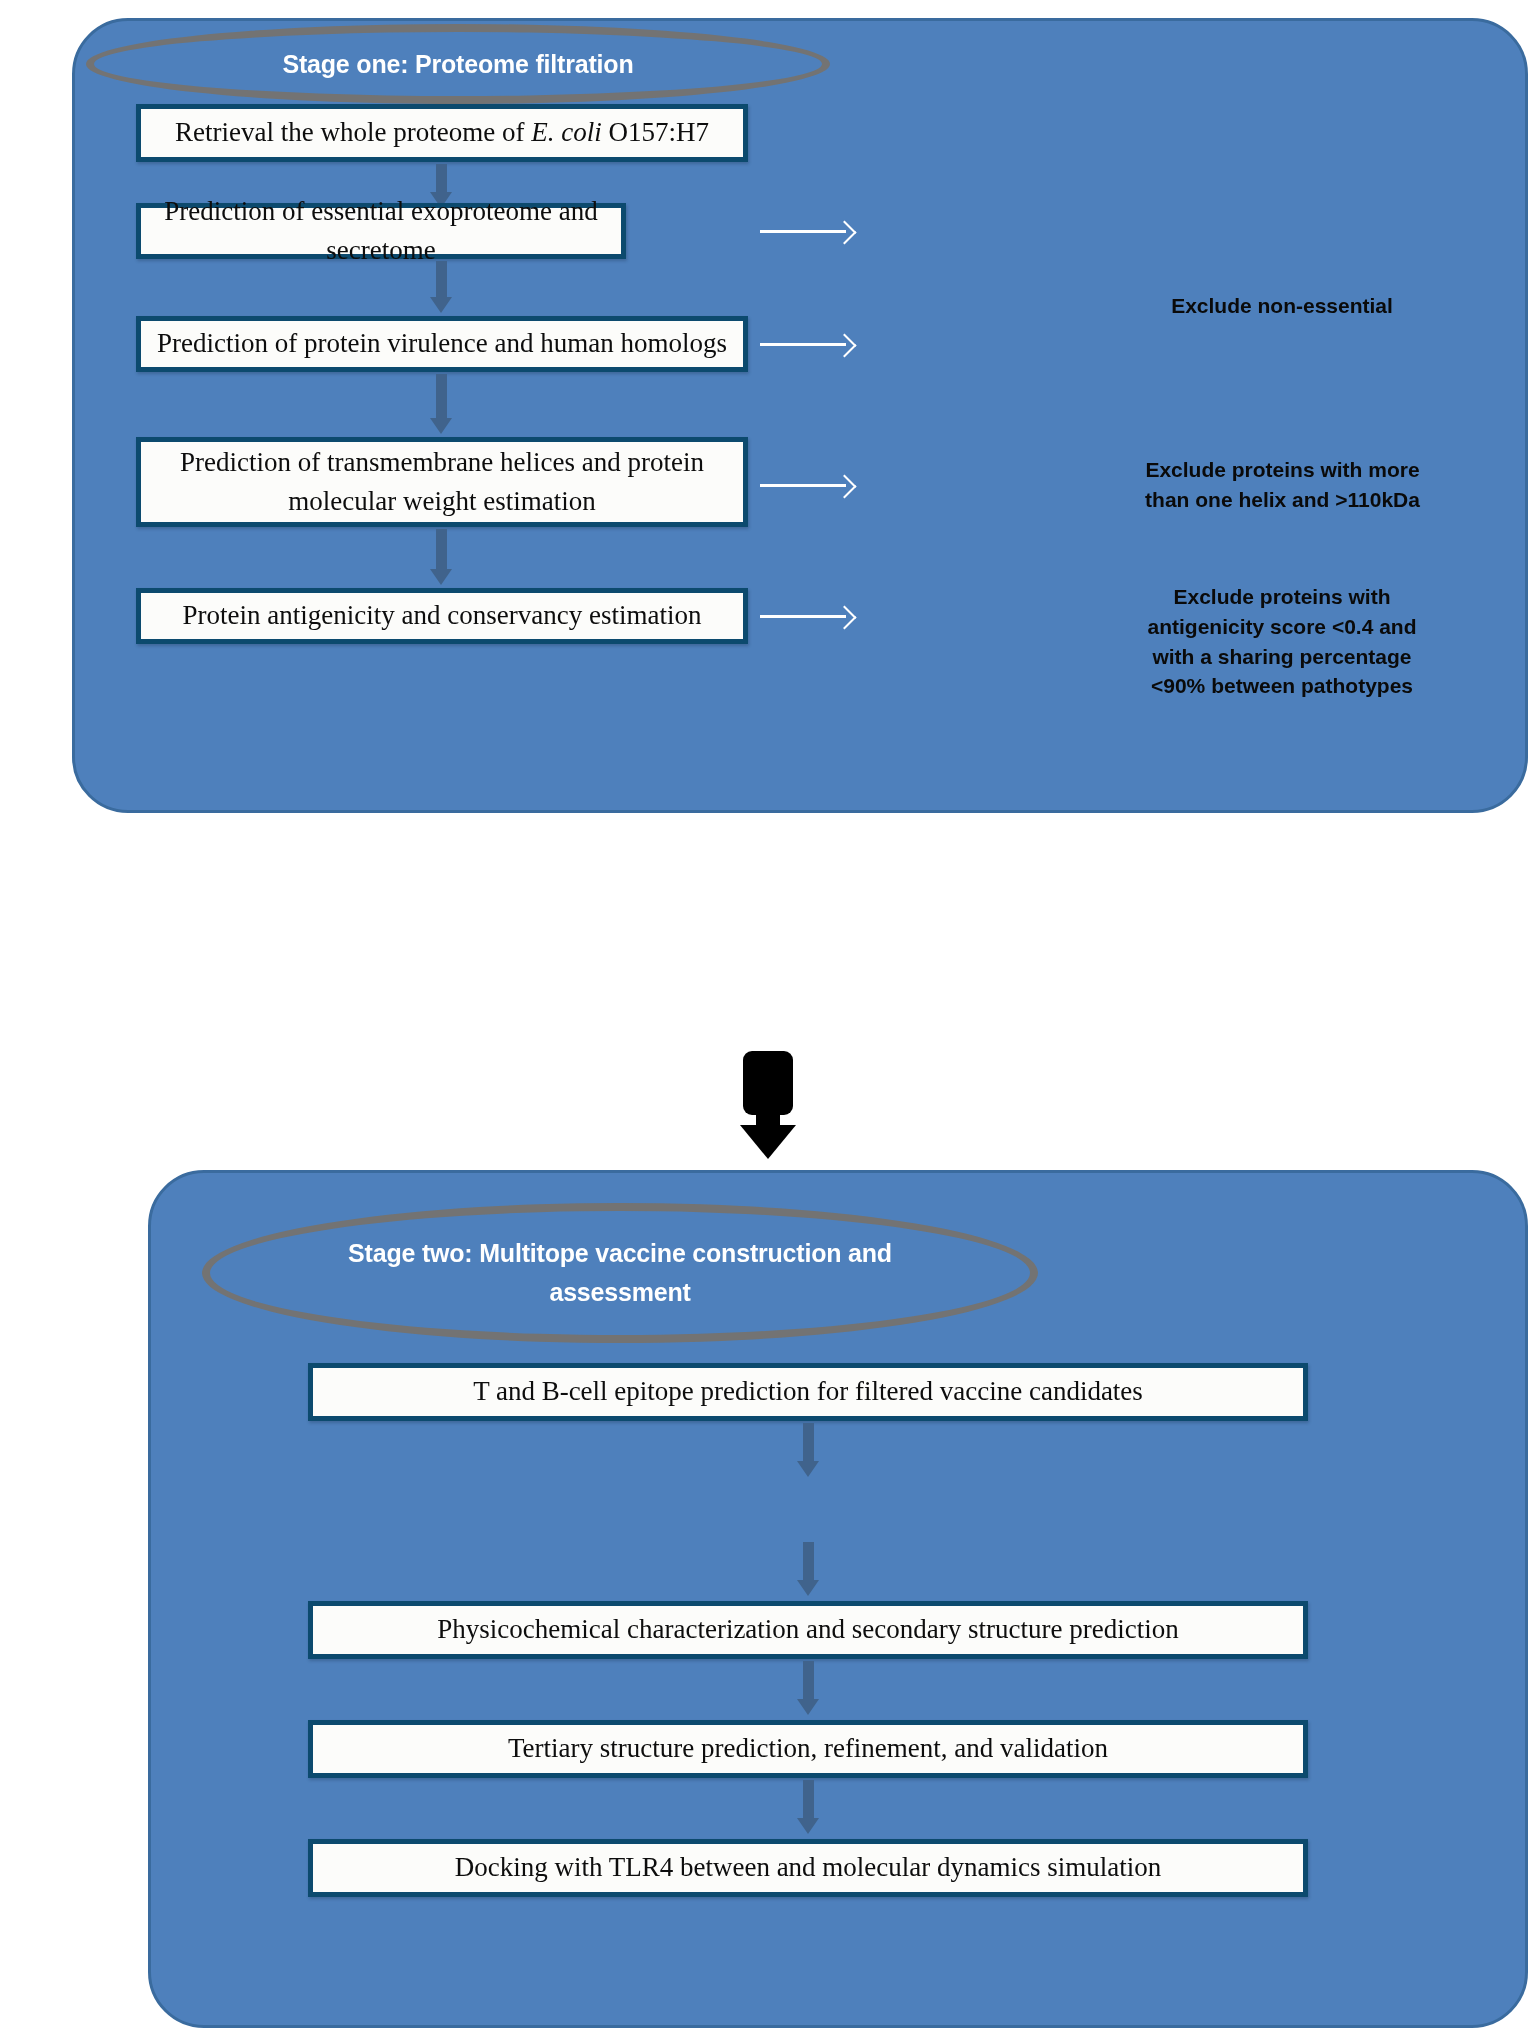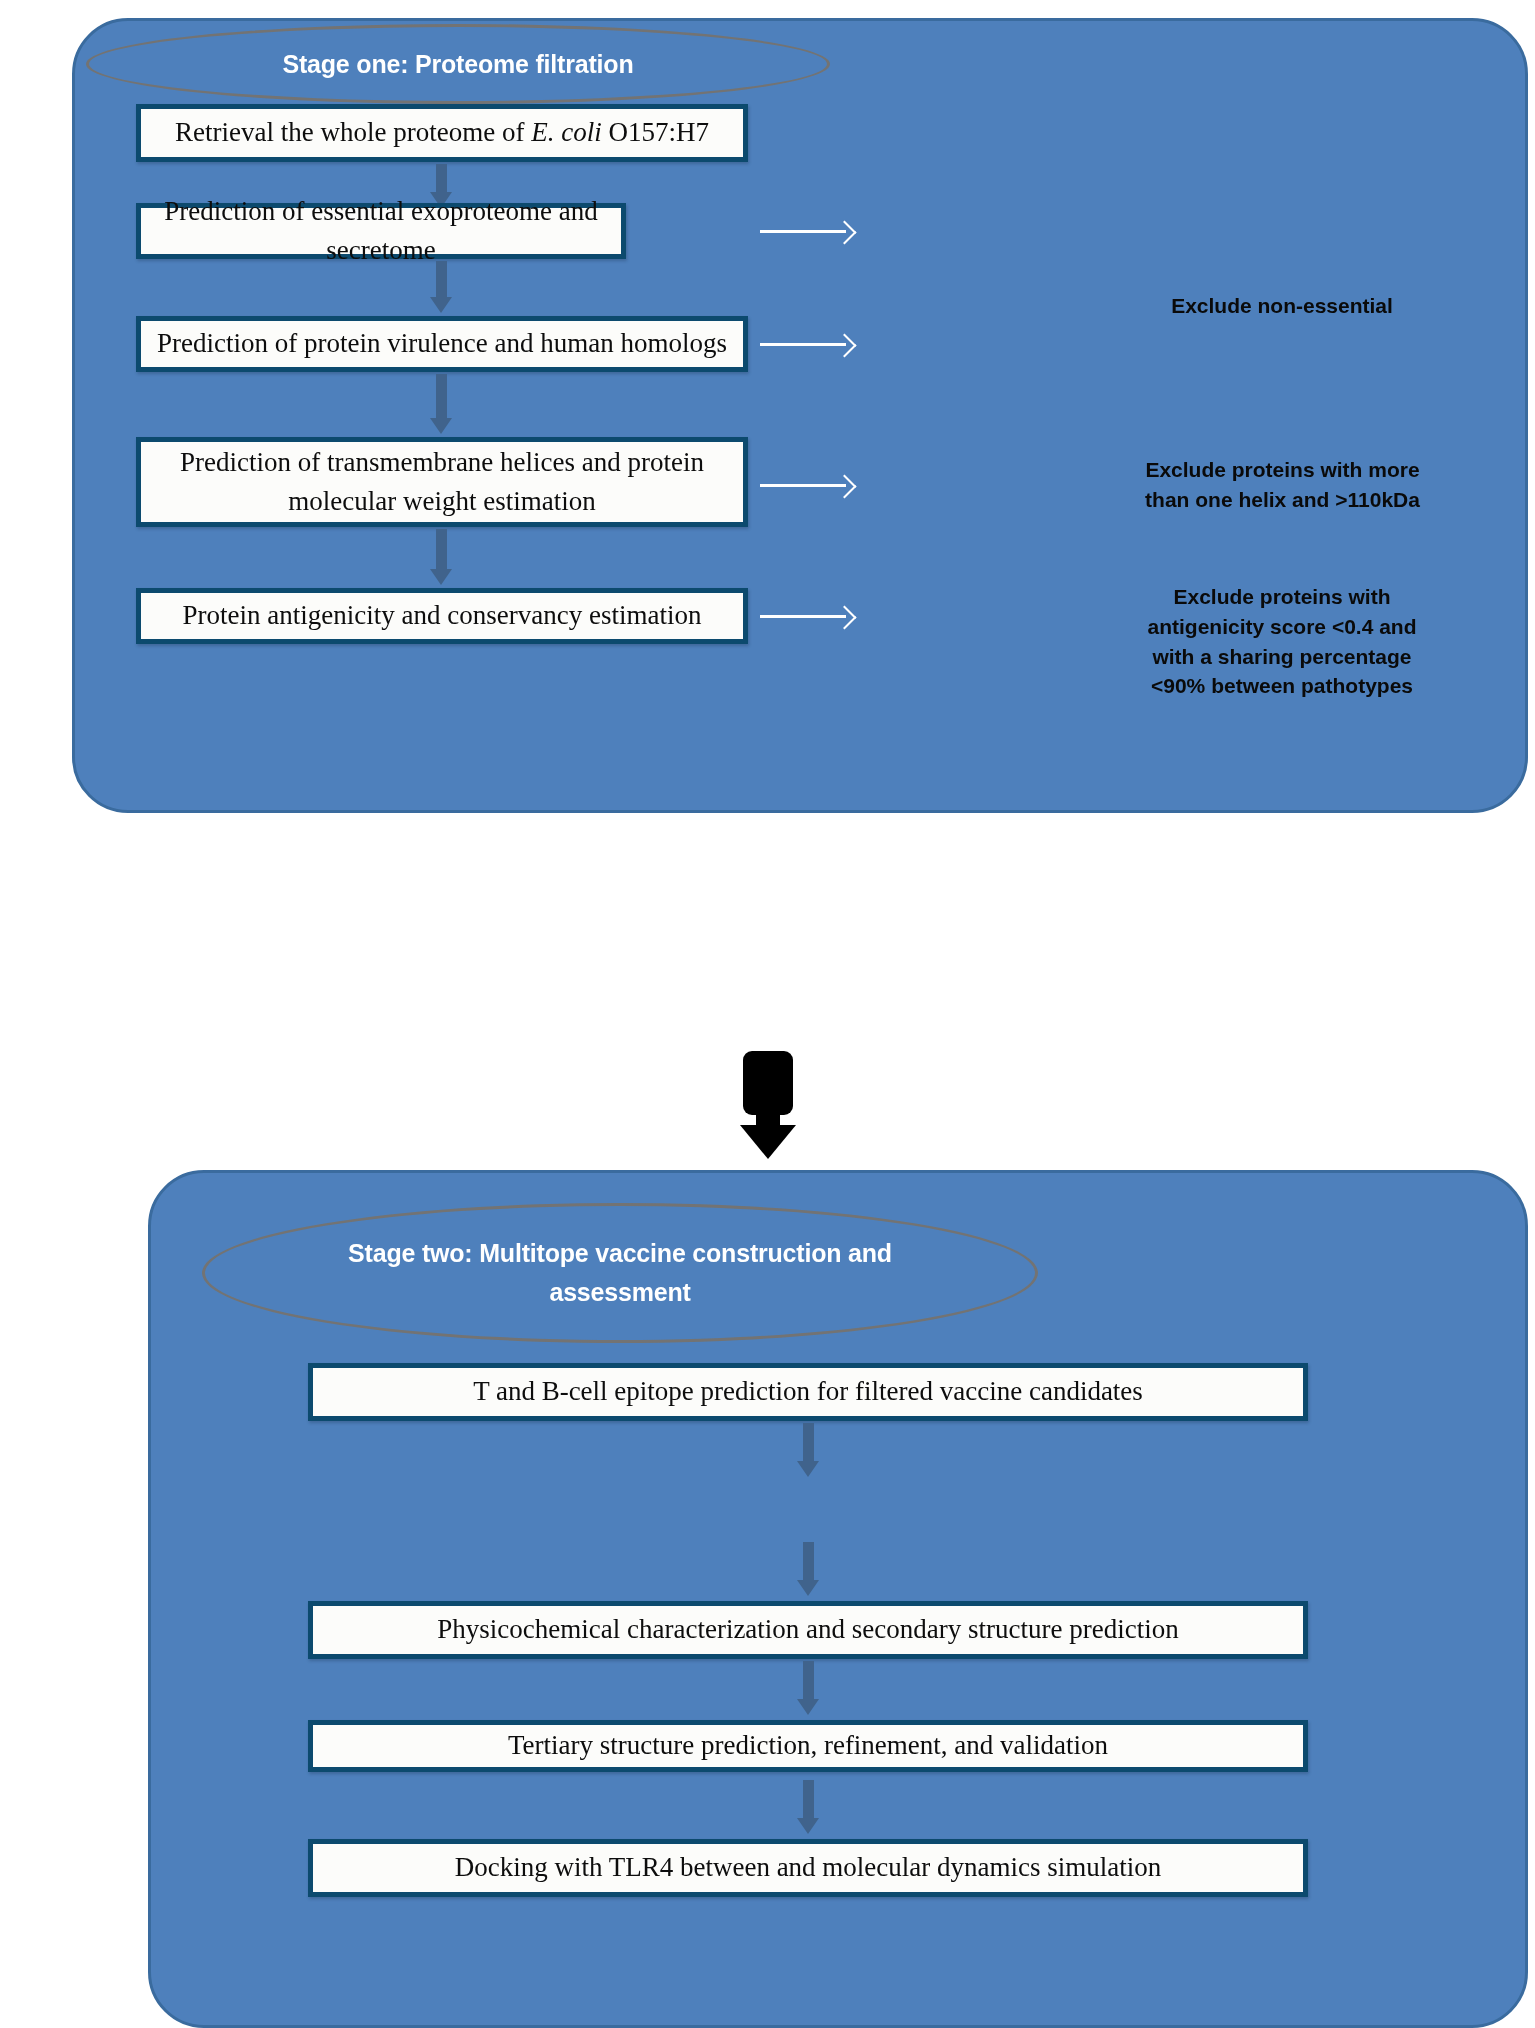--- a/index.html
+++ b/index.html
@@ -41,21 +41,21 @@
     top: 1170px;
     width: 1380px;
     height: 858px;
     border-bottom-left-radius: 56px;
     border-bottom-right-radius: 56px;
   }
 
   
   .title-ellipse {
     position: absolute;
-    border: 3px solid #737373;
+    border: 8px solid #737373;
     border-radius: 50%;
     box-sizing: border-box;
     display: flex;
     align-items: center;
     justify-content: center;
   }
   .title-text {
     color: #ffffff;
     font-weight: bold;
     font-size: 25px;
@@ -295,21 +295,21 @@
 
   <div class="process-box" style="left:308px; top:1601px; width:1000px; height:58px;">
     <div class="process-label">Physicochemical characterization and secondary structure prediction</div>
   </div>
 
   <div class="v-arrow" style="left:797px; top:1661px; height:56px;">
     <div class="shaft" style="height:38px;"></div>
     <div class="head" style="top:38px;"></div>
   </div>
 
-  <div class="process-box" style="left:308px; top:1720px; width:1000px; height:52px;">
+  <div class="process-box" style="left:308px; top:1720px; width:1000px; height:58px;">
     <div class="process-label">Tertiary structure prediction, refinement, and validation</div>
   </div>
 
   <div class="v-arrow" style="left:797px; top:1780px; height:56px;">
     <div class="shaft" style="height:38px;"></div>
     <div class="head" style="top:38px;"></div>
   </div>
 
   <div class="process-box" style="left:308px; top:1839px; width:1000px; height:58px;">
     <div class="process-label">Docking with TLR4 between and molecular dynamics simulation</div>

